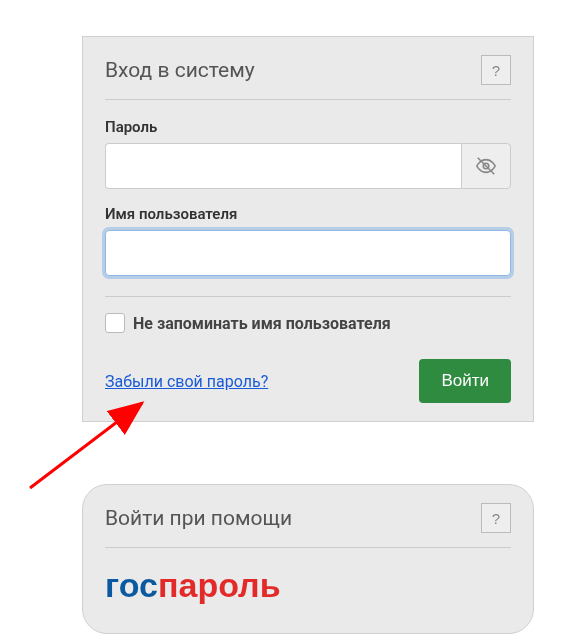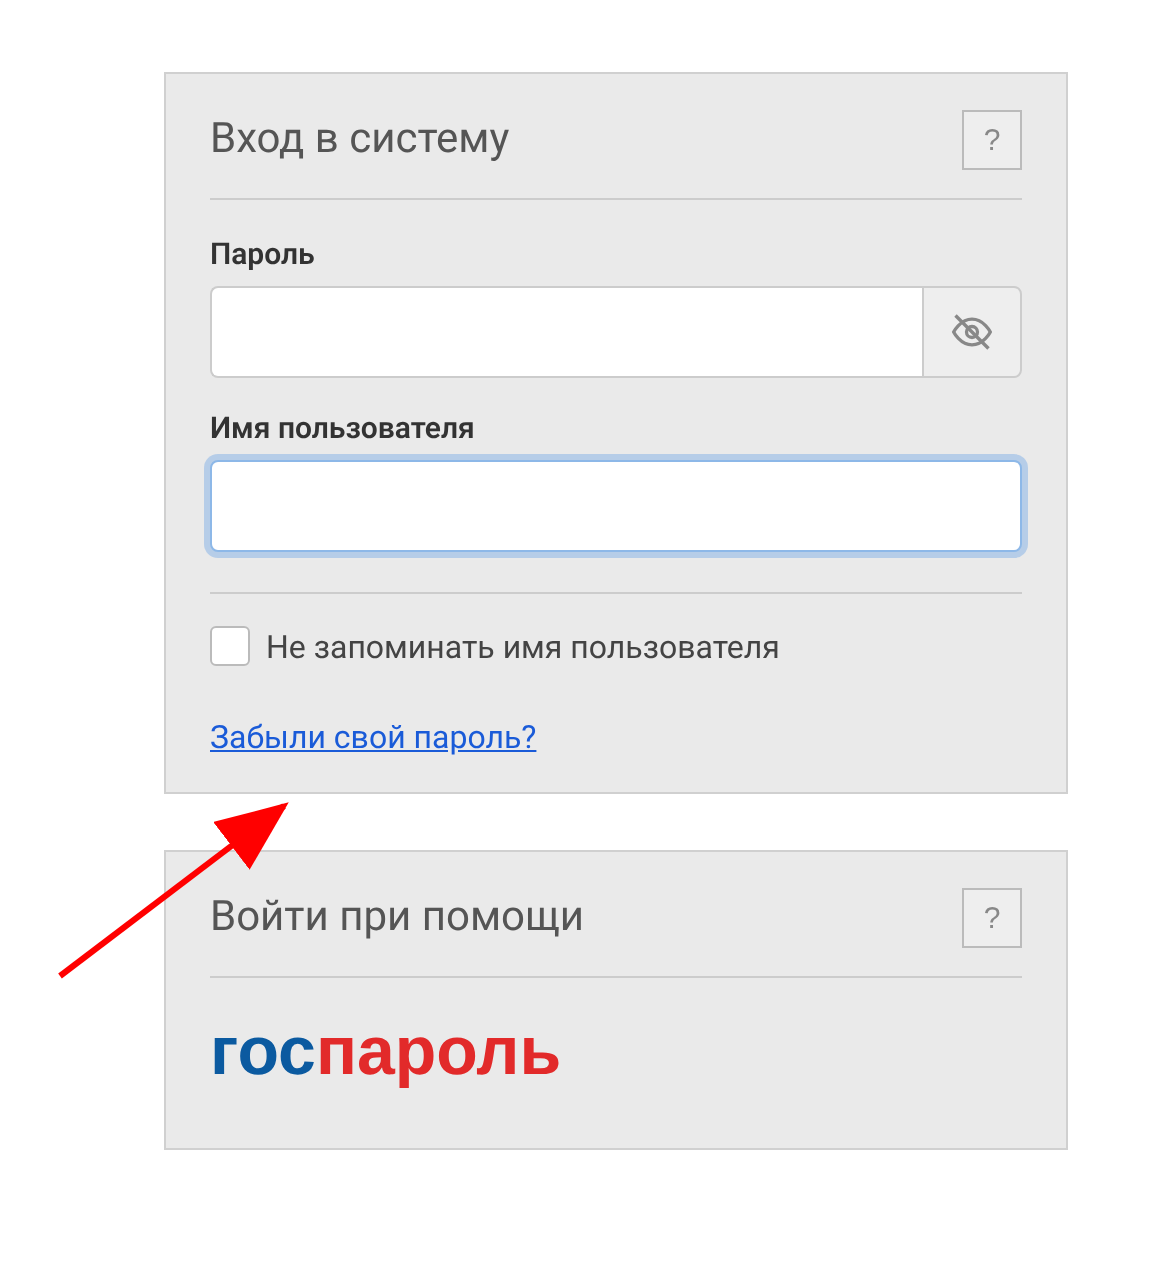--- a/index.html
+++ b/index.html
@@ -18,22 +18,23 @@
       background: #eaeaea;
       border: 1px solid #d0d0d0;
       margin-left: 82px;
       width: 452px;
       padding: 18px 22px;
     }
     .panel-login {
       margin-top: 36px;
     }
     .panel-alt {
-      margin-top: 28px;
+      margin-top: 62px;
       padding-bottom: 28px;
+      border-radius: 25px;
     }
     .panel-header {
       display: flex;
       justify-content: space-between;
       align-items: center;
       border-bottom: 1px solid #ccc;
       padding-bottom: 14px;
       margin-bottom: 18px;
     }
     .panel-title {
@@ -101,20 +102,21 @@
     }
     .divider {
       border: none;
       border-top: 1px solid #ccc;
       margin: 20px 0 16px 0;
     }
     .checkbox-row {
       display: flex;
       align-items: center;
       margin-bottom: 26px;
+      font-weight: bold;
     }
     .checkbox {
       width: 20px;
       height: 20px;
       border: 1px solid #bbb;
       background: #fff;
       border-radius: 3px;
       margin-right: 8px;
       cursor: pointer;
     }
@@ -193,20 +195,21 @@
 
   <hr class="divider">
 
   <div class="checkbox-row">
     <div class="checkbox"></div>
     <span class="checkbox-label">Не запоминать имя пользователя</span>
   </div>
 
   <div class="actions-row">
     <a class="forgot-link">Забыли свой пароль?</a>
+    <button class="login-btn">Войти</button>
   </div>
 </div>
 
 <div class="panel panel-alt">
   <div class="panel-header">
     <h2 class="panel-title">Войти при помощи</h2>
     <button class="help-btn">?</button>
   </div>
   <div class="gosuslugi-logo">
     <span class="gosuslugi-blue">гос</span><span class="gosuslugi-red">пароль</span>

